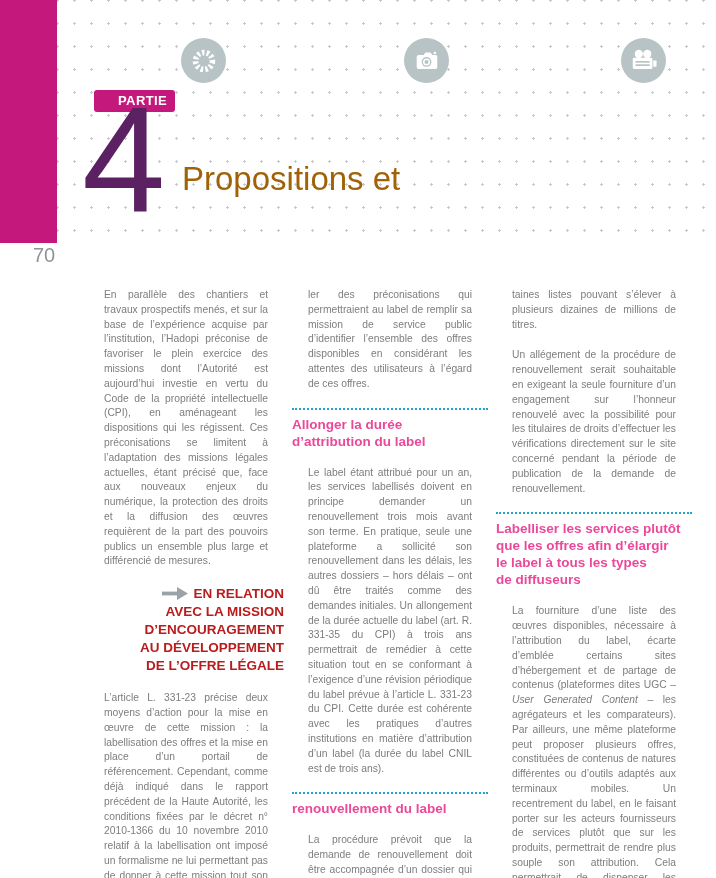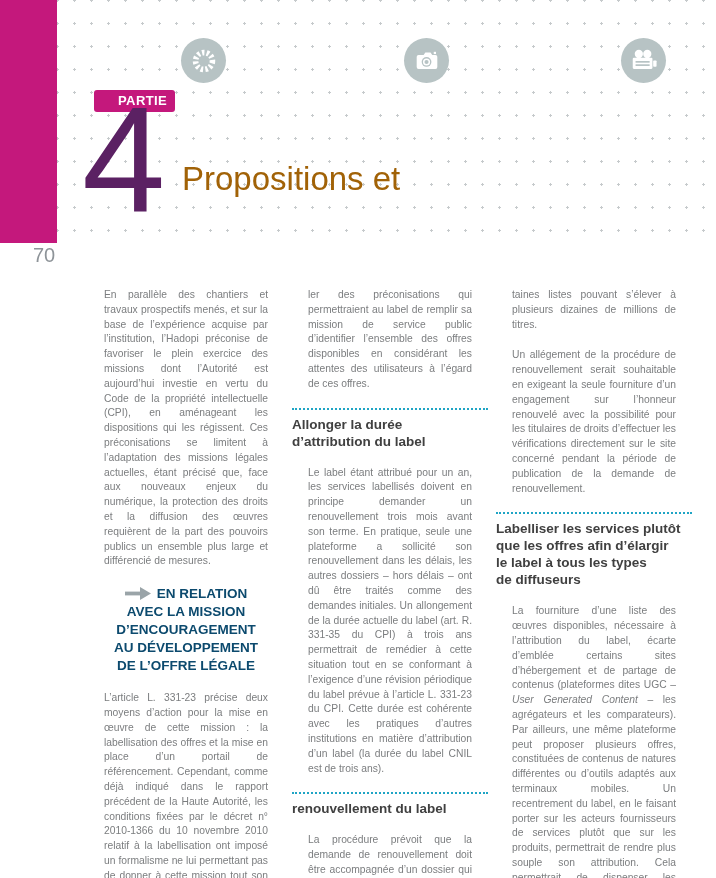--- a/index.html
+++ b/index.html
@@ -51,33 +51,33 @@
   }
   .col{
     width:196px;flex:0 0 196px;
     font-size:10.3px;line-height:14.8px;color:#7b7d7f;
     text-align:justify;
   }
   .col p{margin:16px;}
   .col p + p.cont{margin-top:0;}
   .h-magenta{
     margin:12px 0 9px 0;
-    color:#0c4a6e;font-weight:bold;font-size:13.5px;line-height:18px;
-    text-align:center;
+    color:#b91c1c;font-weight:bold;font-size:13.5px;line-height:18px;
+    text-align:right;
   }
   .h-magenta .arrow{vertical-align:-2px;margin-right:6px;}
   .h-magenta .hl{display:inline;}
   .h-magenta .hl-block{display:block;}
   .divider{
     border:0;border-top:2px dotted #1fa5c5;
     margin:13px 0 6px 0;height:0;
   }
   .h-cyan{
     margin:0 0 8px 0;
-    color:#404040;font-weight:bold;font-size:13.5px;line-height:17px;
+    color:#ec4899;font-weight:bold;font-size:13.5px;line-height:17px;
     text-align:left;
   }
   .h-cyan span{display:block;}
   .ital{font-style:italic;}
 </style>
 </head>
 <body>
 
 <div id="page">
 

